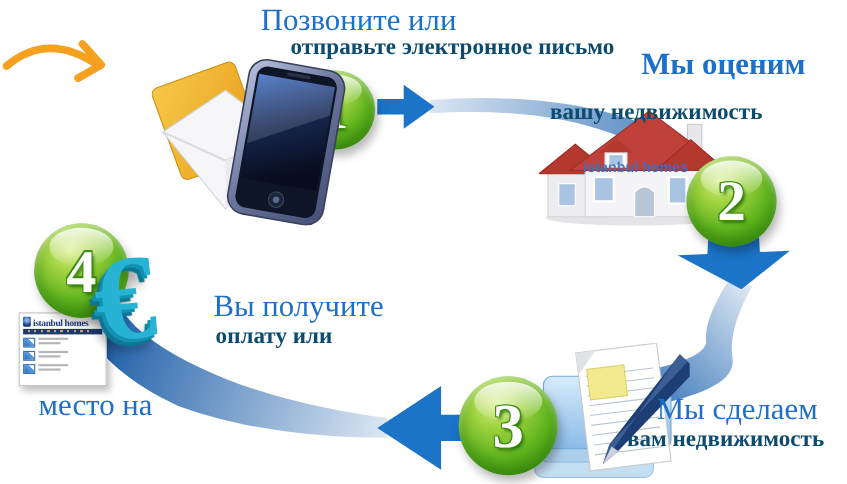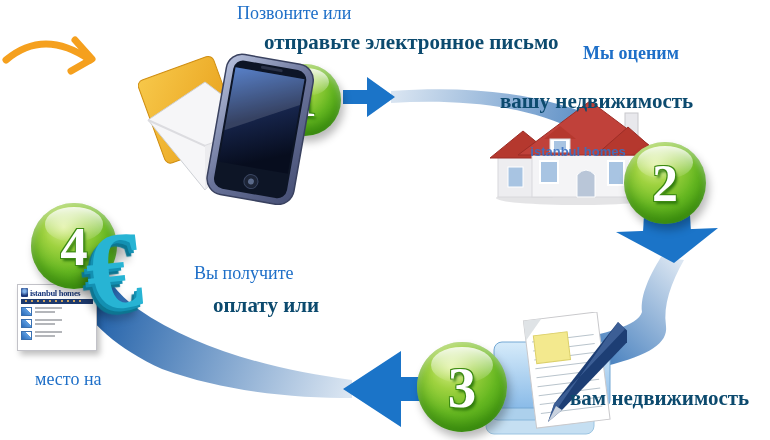--- a/index.html
+++ b/index.html
@@ -2,21 +2,21 @@
 <html><head>
 <meta charset="utf-8">
 <style>
   html,body{margin:0;padding:0;background:#fff;}
   .canvas{position:relative;width:770px;height:440px;background:#ffffff;overflow:hidden;
           font-family:"Liberation Serif", serif;}
   .flow{position:absolute;left:0;top:0;z-index:1;}
 
   
   .line{position:absolute;z-index:6;white-space:nowrap;line-height:1.1;}
-  .t-reg{color:#1e6fc8;font-size:18px;font-weight:400;}
+  .t-reg{color:#1e6fc8;font-size:28px;font-weight:400;}
   .t-bold{color:#0c4a6e;font-size:21px;font-weight:700;}
 
   
   .badge{position:absolute;border-radius:50%;
     background:radial-gradient(circle at 38% 28%, #d9ef8a 0%, #9ed23f 26%, #66b821 55%, #48a012 80%, #3a8a0e 100%);
     box-shadow:inset 0 -8px 14px rgba(20,90,0,.40), inset 0 4px 6px rgba(255,255,255,.45), 3px 6px 9px rgba(0,0,0,.28);
     display:flex;align-items:center;justify-content:center;}
   .badge::before{content:"";position:absolute;top:5%;left:16%;width:68%;height:40%;
     border-radius:50%;background:linear-gradient(rgba(255,255,255,.85),rgba(255,255,255,.03));
     pointer-events:none;}
@@ -232,19 +232,20 @@
   <div class="badge badge-4">
     <span>4</span>
     </div>
 
   <div class="line t-reg" style="left:237px;top:4px;">Позвоните или</div>
   <div class="line t-bold" style="left:264px;top:31px;">отправьте электронное письмо</div>
 
   <div class="line t-reg" style="left:583px;top:44px;font-weight:bold;">Мы оценим</div>
   <div class="line t-bold" style="left:500px;top:90px;">вашу недвижимость</div>
 
+  <div class="line t-reg" style="left:597px;top:358px;">Мы сделаем</div>
   <div class="line t-bold" style="left:570px;top:387px;">вам недвижимость</div>
 
   <div class="line t-reg" style="left:194px;top:264px;">Вы получите</div>
-  <div class="line t-bold" style="left:196px;top:294px;margin-left:17px;">оплату или</div>
-  <div class="line t-reg" style="left:35px;top:354px;margin-top:16px;">место на</div>
+  <div class="line t-bold" style="left:196px;top:294px;">оплату или</div>
+  <div class="line t-reg" style="left:35px;top:354px;">место на</div>
 
 </div>
 
 </body></html>

